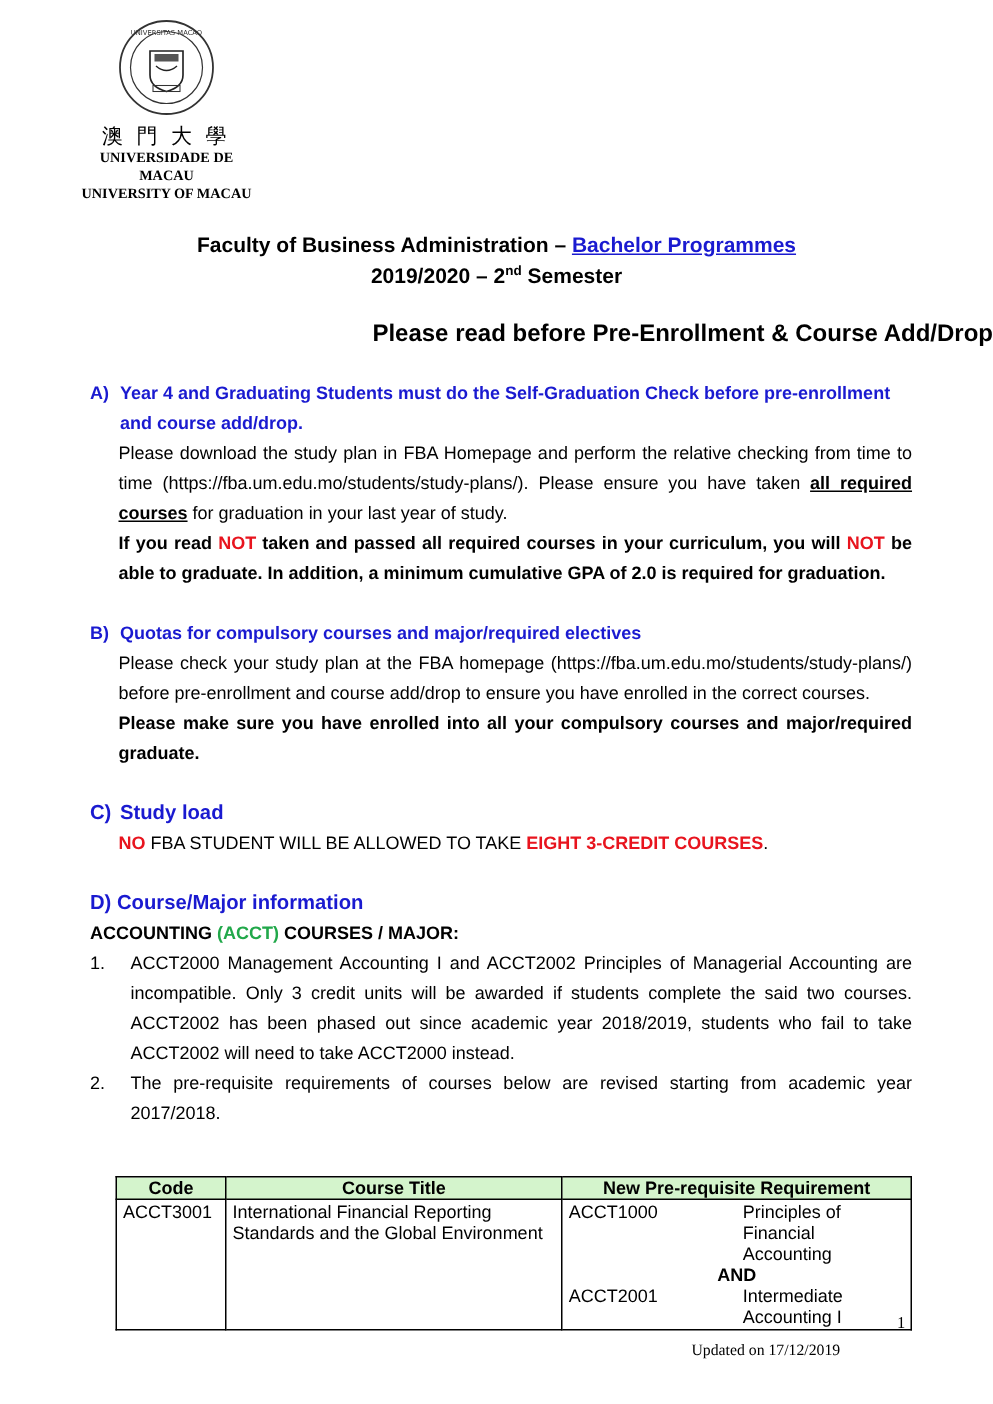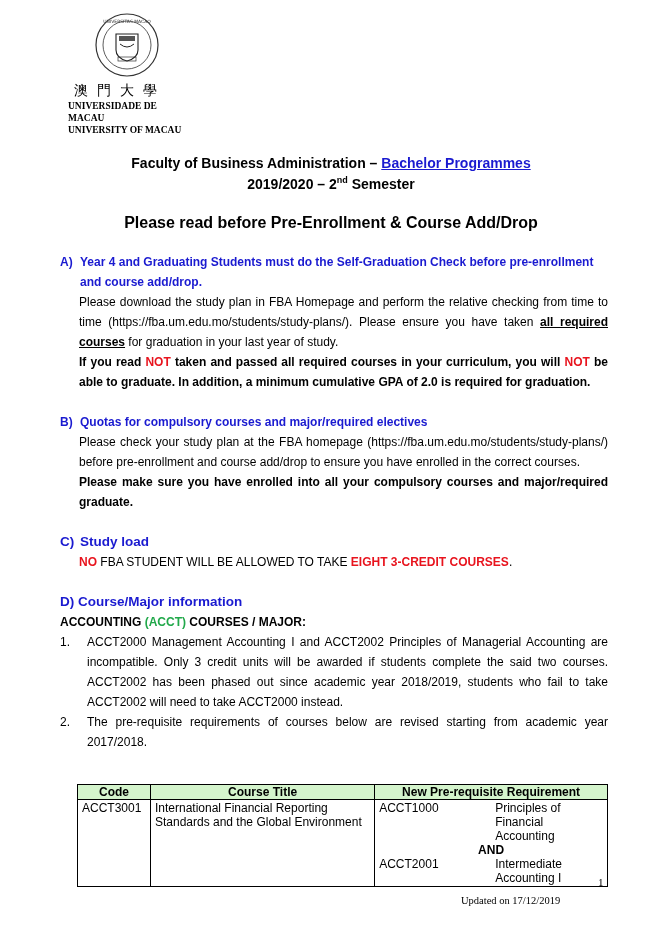--- a/index.html
+++ b/index.html
@@ -1,25 +1,25 @@
 <!DOCTYPE html>
 <html><head>
 <meta charset="utf-8">
 <style>
   html, body { margin: 0; padding: 0; background: #ffffff; }
   body { width: 662px; height: 936px; position: relative; overflow: hidden;
          font-family: "Liberation Sans", sans-serif; color: #000; }
-  .logo { position: absolute; left: 68px; top: 12px; width: 118px; text-align: left; }
+  .logo { position: absolute; left: 52px; top: 12px; width: 118px; text-align: center; }
   .seal { width: 66px; height: 66px; margin: 0 auto; position: relative; }
   .chn { font-family: "DejaVu Serif", serif; font-size: 14px; letter-spacing: 9px; margin-top: 4px; padding-left: 6px; }
   .uni { font-family: "Liberation Serif", serif; font-weight: bold; font-size: 9.5px; line-height: 12px; }
   .titleblock { position: absolute; left: 0; width: 662px; top: 155px; text-align: center; font-weight: bold; font-size: 14px; line-height: 16.5px; }
   .blue-link { color: #1a1ad0; text-decoration: underline; }
   .orange { color: #f07820; }
-  .subtitle { position: absolute; left: 0; width: 662px; top: 214px; text-align: center; font-weight: bold; font-size: 16px; }
+  .subtitle { position: absolute; left: 0; width: 662px; top: 214px; text-align: right; font-weight: bold; font-size: 16px; }
   .sec { position: absolute; left: 60px; width: 548px; font-size: 12px; line-height: 20px; }
   .sec-h { color: #1a1ad0; font-weight: bold; font-size: 12px; display: flex; }
   .sec-h .lbl { width: 20px; flex: none; }
   .sec-h.big { font-size: 13.5px; }
   .body-p { padding-left: 19px; text-align: justify; }
   .bold { font-weight: bold; }
   .ul { text-decoration: underline; }
   .red { color: #e8141e; }
   .green { color: #21a84a; }
   .li { display: flex; text-align: justify; }

